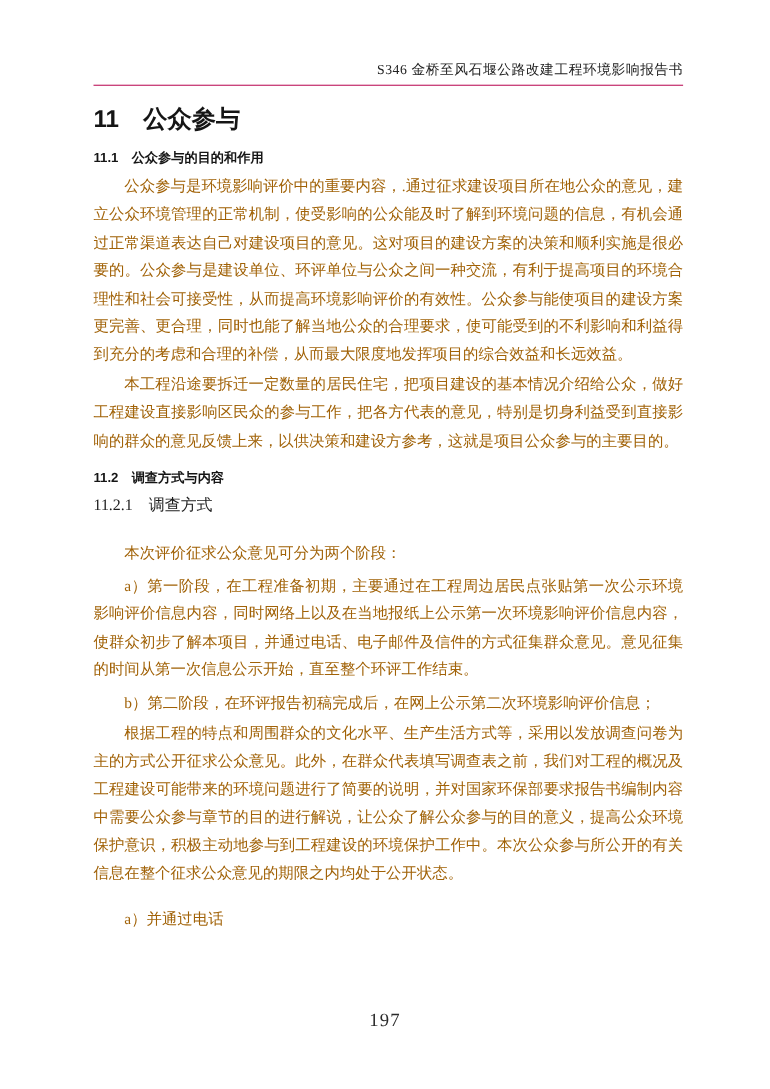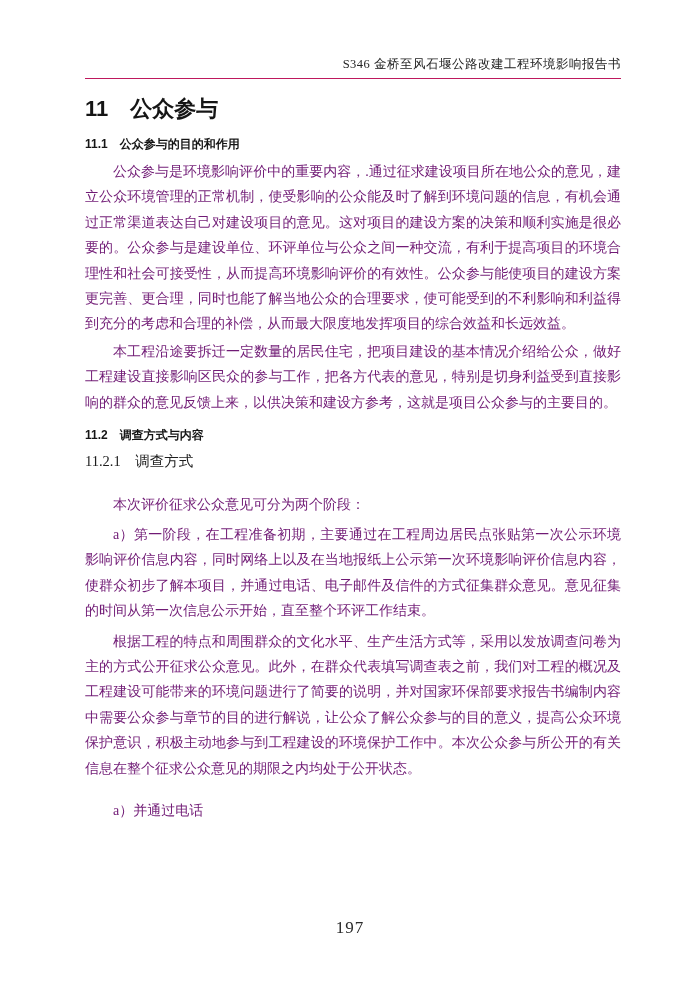--- a/index.html
+++ b/index.html
@@ -62,21 +62,21 @@
     font-size: 14.5px;
     color: #1c1c1c;
     line-height: 25.5px;
   }
 
   .para {
     font-size: 14px;
     line-height: 25.4px;
     text-align: justify;
     text-indent: 2em;
-    color: #701a75;
+    color: #a16207;
     margin-top: 2px;
   }
   .para.first { margin-top: 6px; }
   .para.tight { margin-top: 17px; }
 
   .spacer-sm { height: 3px; }
 
   
   .page-footer {
     position: absolute;
@@ -115,20 +115,21 @@
     <div class="h-sub">11.2.1　调查方式</div>
 
     <p class="para tight">本次评价征求公众意见可分为两个阶段：</p>
 
     <div class="spacer-sm"></div>
 
     <p class="para">a）第一阶段，在工程准备初期，主要通过在工程周边居民点张贴第一次公示环境影响评价信息内容，同时网络上以及在当地报纸上公示第一次环境影响评价信息内容，使群众初步了解本项目，并通过电话、电子邮件及信件的方式征集群众意见。意见征集的时间从第一次信息公示开始，直至整个环评工作结束。</p>
 
     <div class="spacer-sm"></div>
 
+    <p class="para">b）第二阶段，在环评报告初稿完成后，在网上公示第二次环境影响评价信息；</p>
 
     <p class="para">根据工程的特点和周围群众的文化水平、生产生活方式等，采用以发放调查问卷为主的方式公开征求公众意见。此外，在群众代表填写调查表之前，我们对工程的概况及工程建设可能带来的环境问题进行了简要的说明，并对国家环保部要求报告书编制内容中需要公众参与章节的目的进行解说，让公众了解公众参与的目的意义，提高公众环境保护意识，积极主动地参与到工程建设的环境保护工作中。本次公众参与所公开的有关信息在整个征求公众意见的期限之内均处于公开状态。</p>
 
 
     <p class="para tight">a）并通过电话</p>
 
   </div>
 
   <div class="page-footer">
     <span class="page-number">197</span>

